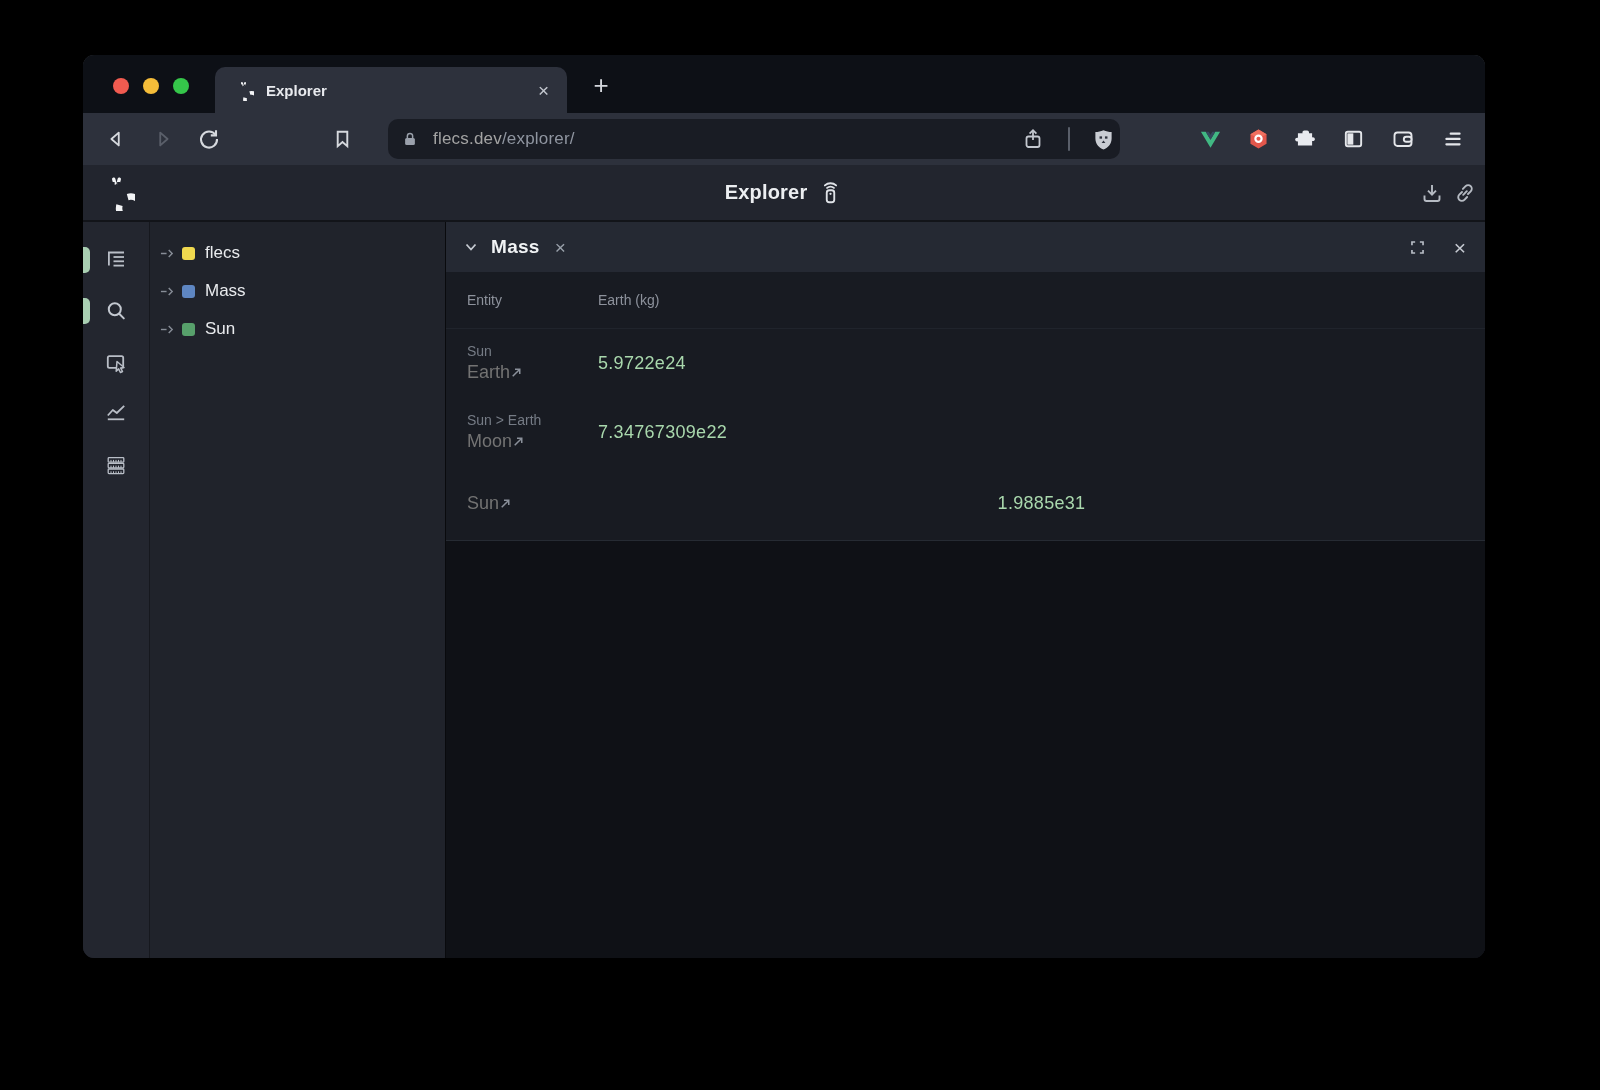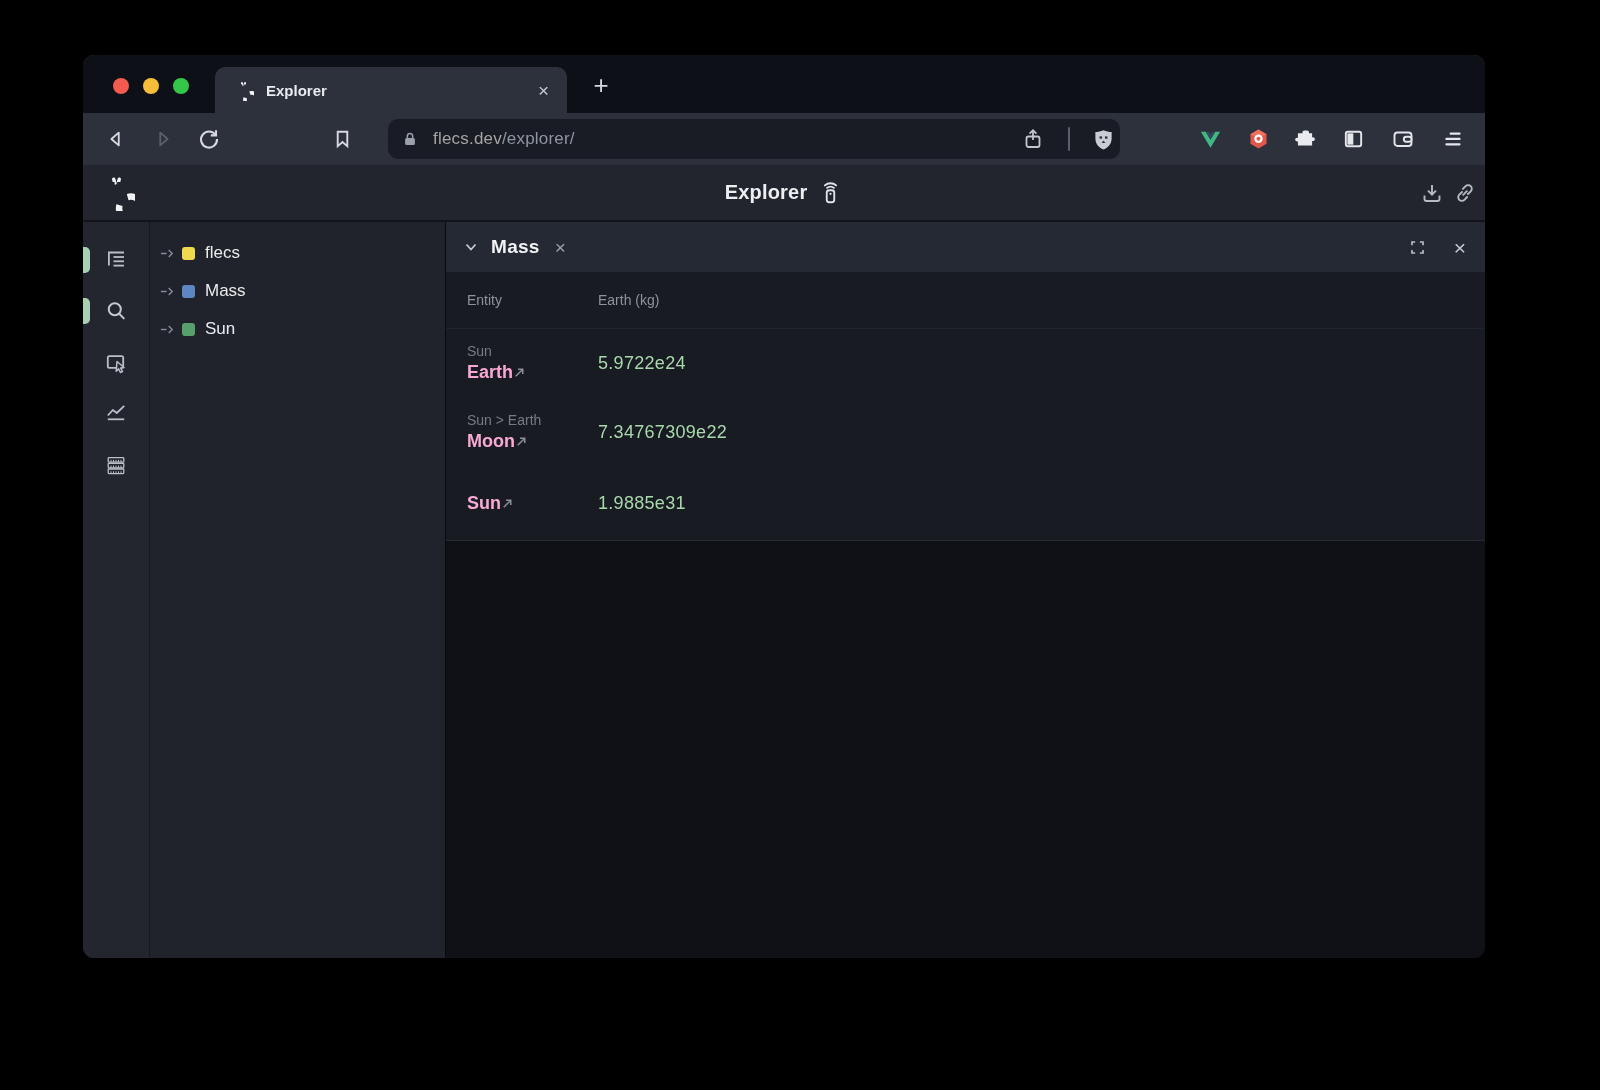--- a/index.html
+++ b/index.html
@@ -48,21 +48,21 @@
   .psp{flex:1;}
   .pclose2{margin-left:27px;color:#c6cad2;font-size:21px;line-height:1;}
   .thead{height:56px;background:#181b22;border-bottom:1px solid #20242c;display:flex;align-items:center;
     padding-left:21px;flex:0 0 auto;}
   .thead .c1{width:131px;} .thead div{font-size:14px;color:#8d929c;}
   .tbody{background:#181b22;border-bottom:1px solid #262b33;flex:0 0 auto;}
   .t-row{display:grid;grid-template-columns:131px auto;align-items:center;padding-left:21px;}
   .t-row.h1{height:68px;} .t-row.h2{height:70px;} .t-row.h3{height:73px;}
   .parent{font-size:14px;color:#757b85;margin-bottom:3px;}
   .parent:empty{display:none;}
-  .nameline{display:flex;align-items:center;gap:0;font-size:18px;font-weight:700;color:#f9a8d4;}
+  .nameline{display:flex;align-items:center;gap:0;font-size:18px;font-weight:400;color:#737373;}
   .val{font-size:18px;font-weight:500;letter-spacing:.3px;}
   .filler{flex:1;background:#0f1116;}
   svg{display:block;}
 </style>
 </head>
 <body>
 
 <div class="window">
 
   <div class="tabbar">
@@ -333,20 +333,20 @@
           <div>
 
             <div class="nameline">
               <span>Sun</span>
               <svg width="13" height="13" viewBox="0 0 12 12">
                 <line x1="2.5" y1="9.5" x2="8.8" y2="3.2" stroke="#8a909a" stroke-width="1.4"></line>
                 <polyline points="4.6,3 9,3 9,7.4" fill="none" stroke="#8a909a" stroke-width="1.4"></polyline>
               </svg>
             </div>
           </div>
-          <div class="val" style="color: rgb(169, 216, 173);">1.9885e31</div>
+          <div class="val" style="color: rgb(169, 216, 173); text-align: center;">1.9885e31</div>
         </div>
       </div>
 
       <div class="filler"></div>
     </div>
   </div>
 </div>
 
 </body></html>

